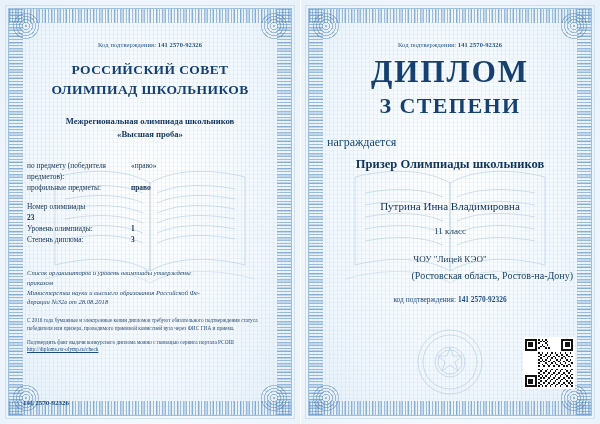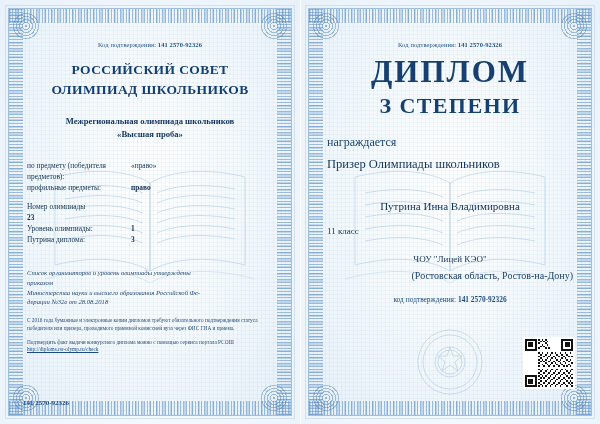--- a/index.html
+++ b/index.html
@@ -198,34 +198,34 @@
     letter-spacing: 1.4px;
     margin-top: 4px;
   }
   .awarded {
     text-align: left;
     margin-top: 16px;
     font-size: 12px;
     color: #17456f;
   }
   .prize {
-    text-align: left;
+    text-align: center;
     margin-top: 7px;
     font-size: 12.5px;
     color: #10355c;
-    font-weight: normal;
+    font-weight: bold;
   }
   .winner {
     text-align: center;
     margin-top: 28px;
     font-size: 11px;
     color: #0f3257;
   }
   .grade {
-    text-align: left;
+    text-align: center;
     margin-top: 14px;
     font-size: 9px;
     color: #123558;
   }
   .school {
     text-align: center;
     margin-top: 18px;
     font-size: 9px;
     color: #123558;
   }
@@ -345,21 +345,21 @@
               <div class="field-value"></div>
             </div>
             <div class="field-row">
               <div class="field-value">23</div>
             </div>
             <div class="field-row">
               <div class="field-label">Уровень олимпиады:</div>
               <div class="field-value">1</div>
             </div>
             <div class="field-row">
-              <div class="field-label">Путрина диплома:</div>
+              <div class="field-label">Степень диплома:</div>
               <div class="field-value">3</div>
             </div>
           </div>
         </div>
 
         <div class="legal">
           <div class="line">Список организаторов и уровень олимпиады утверждены</div>
           <div class="line">приказом</div>
           <div class="line">Министерства науки и высшего образования Российской Фе-</div>
           <div class="line">дерации №32в от 28.08.2018</div>

